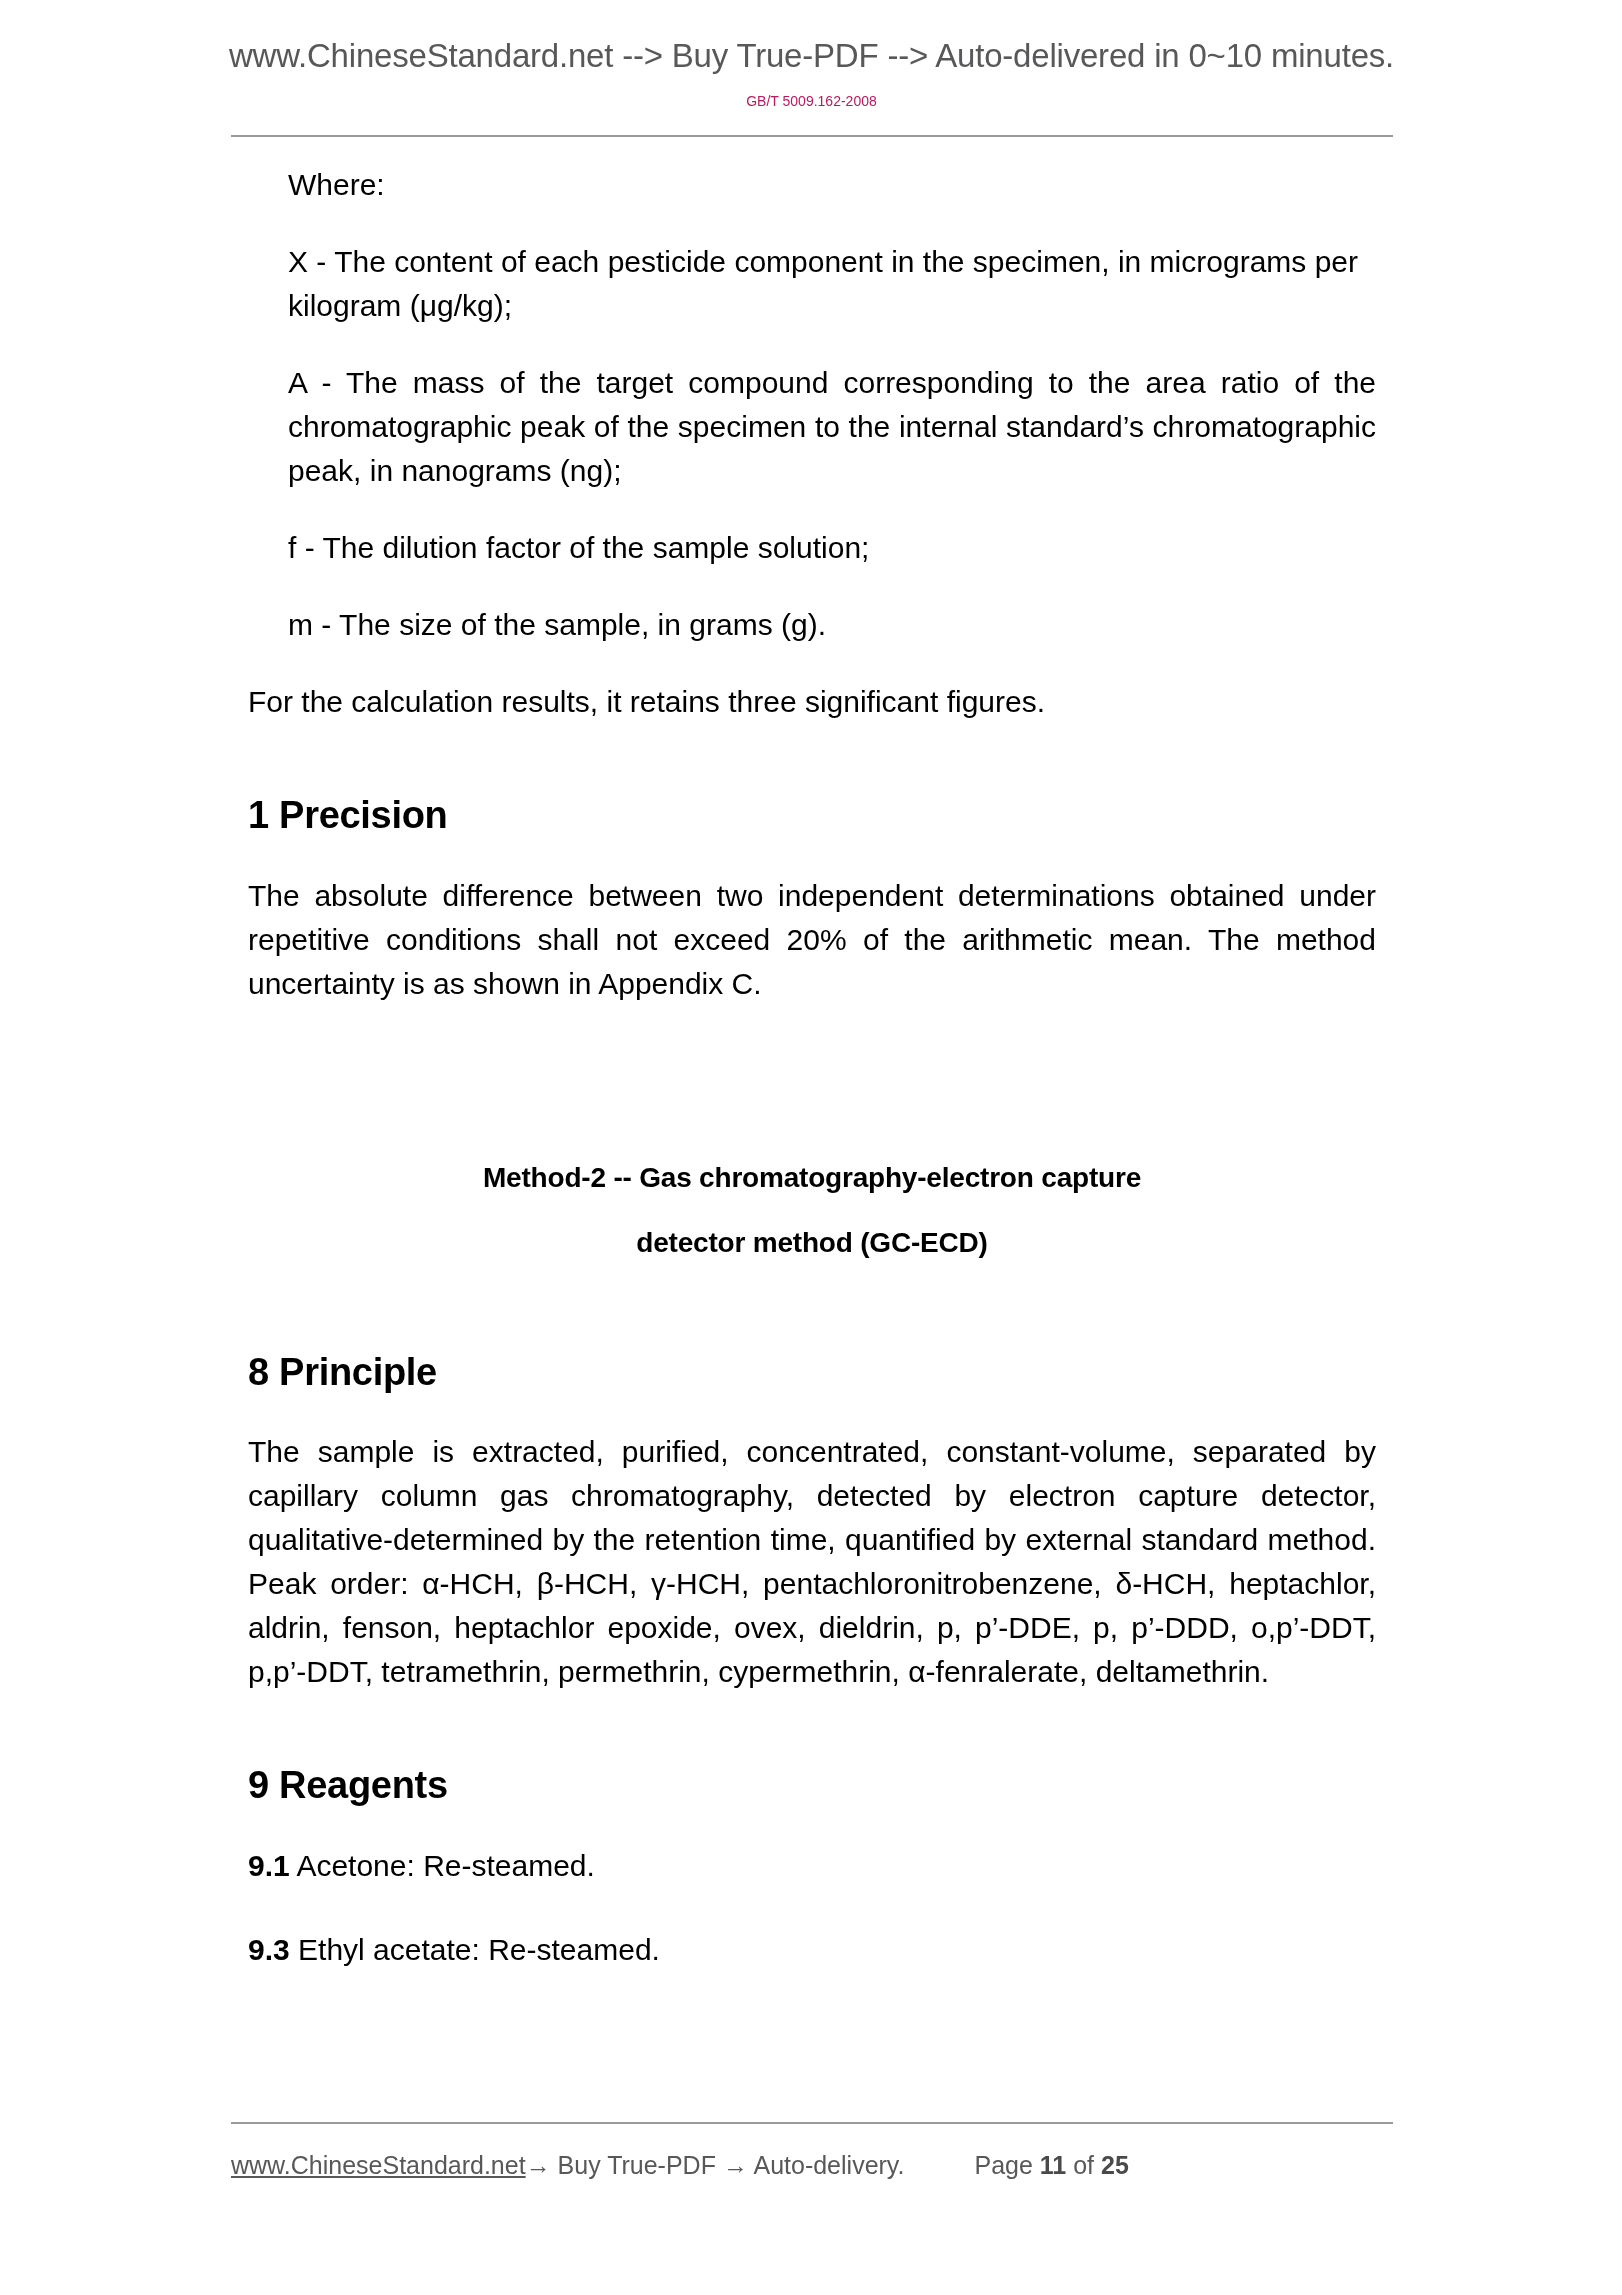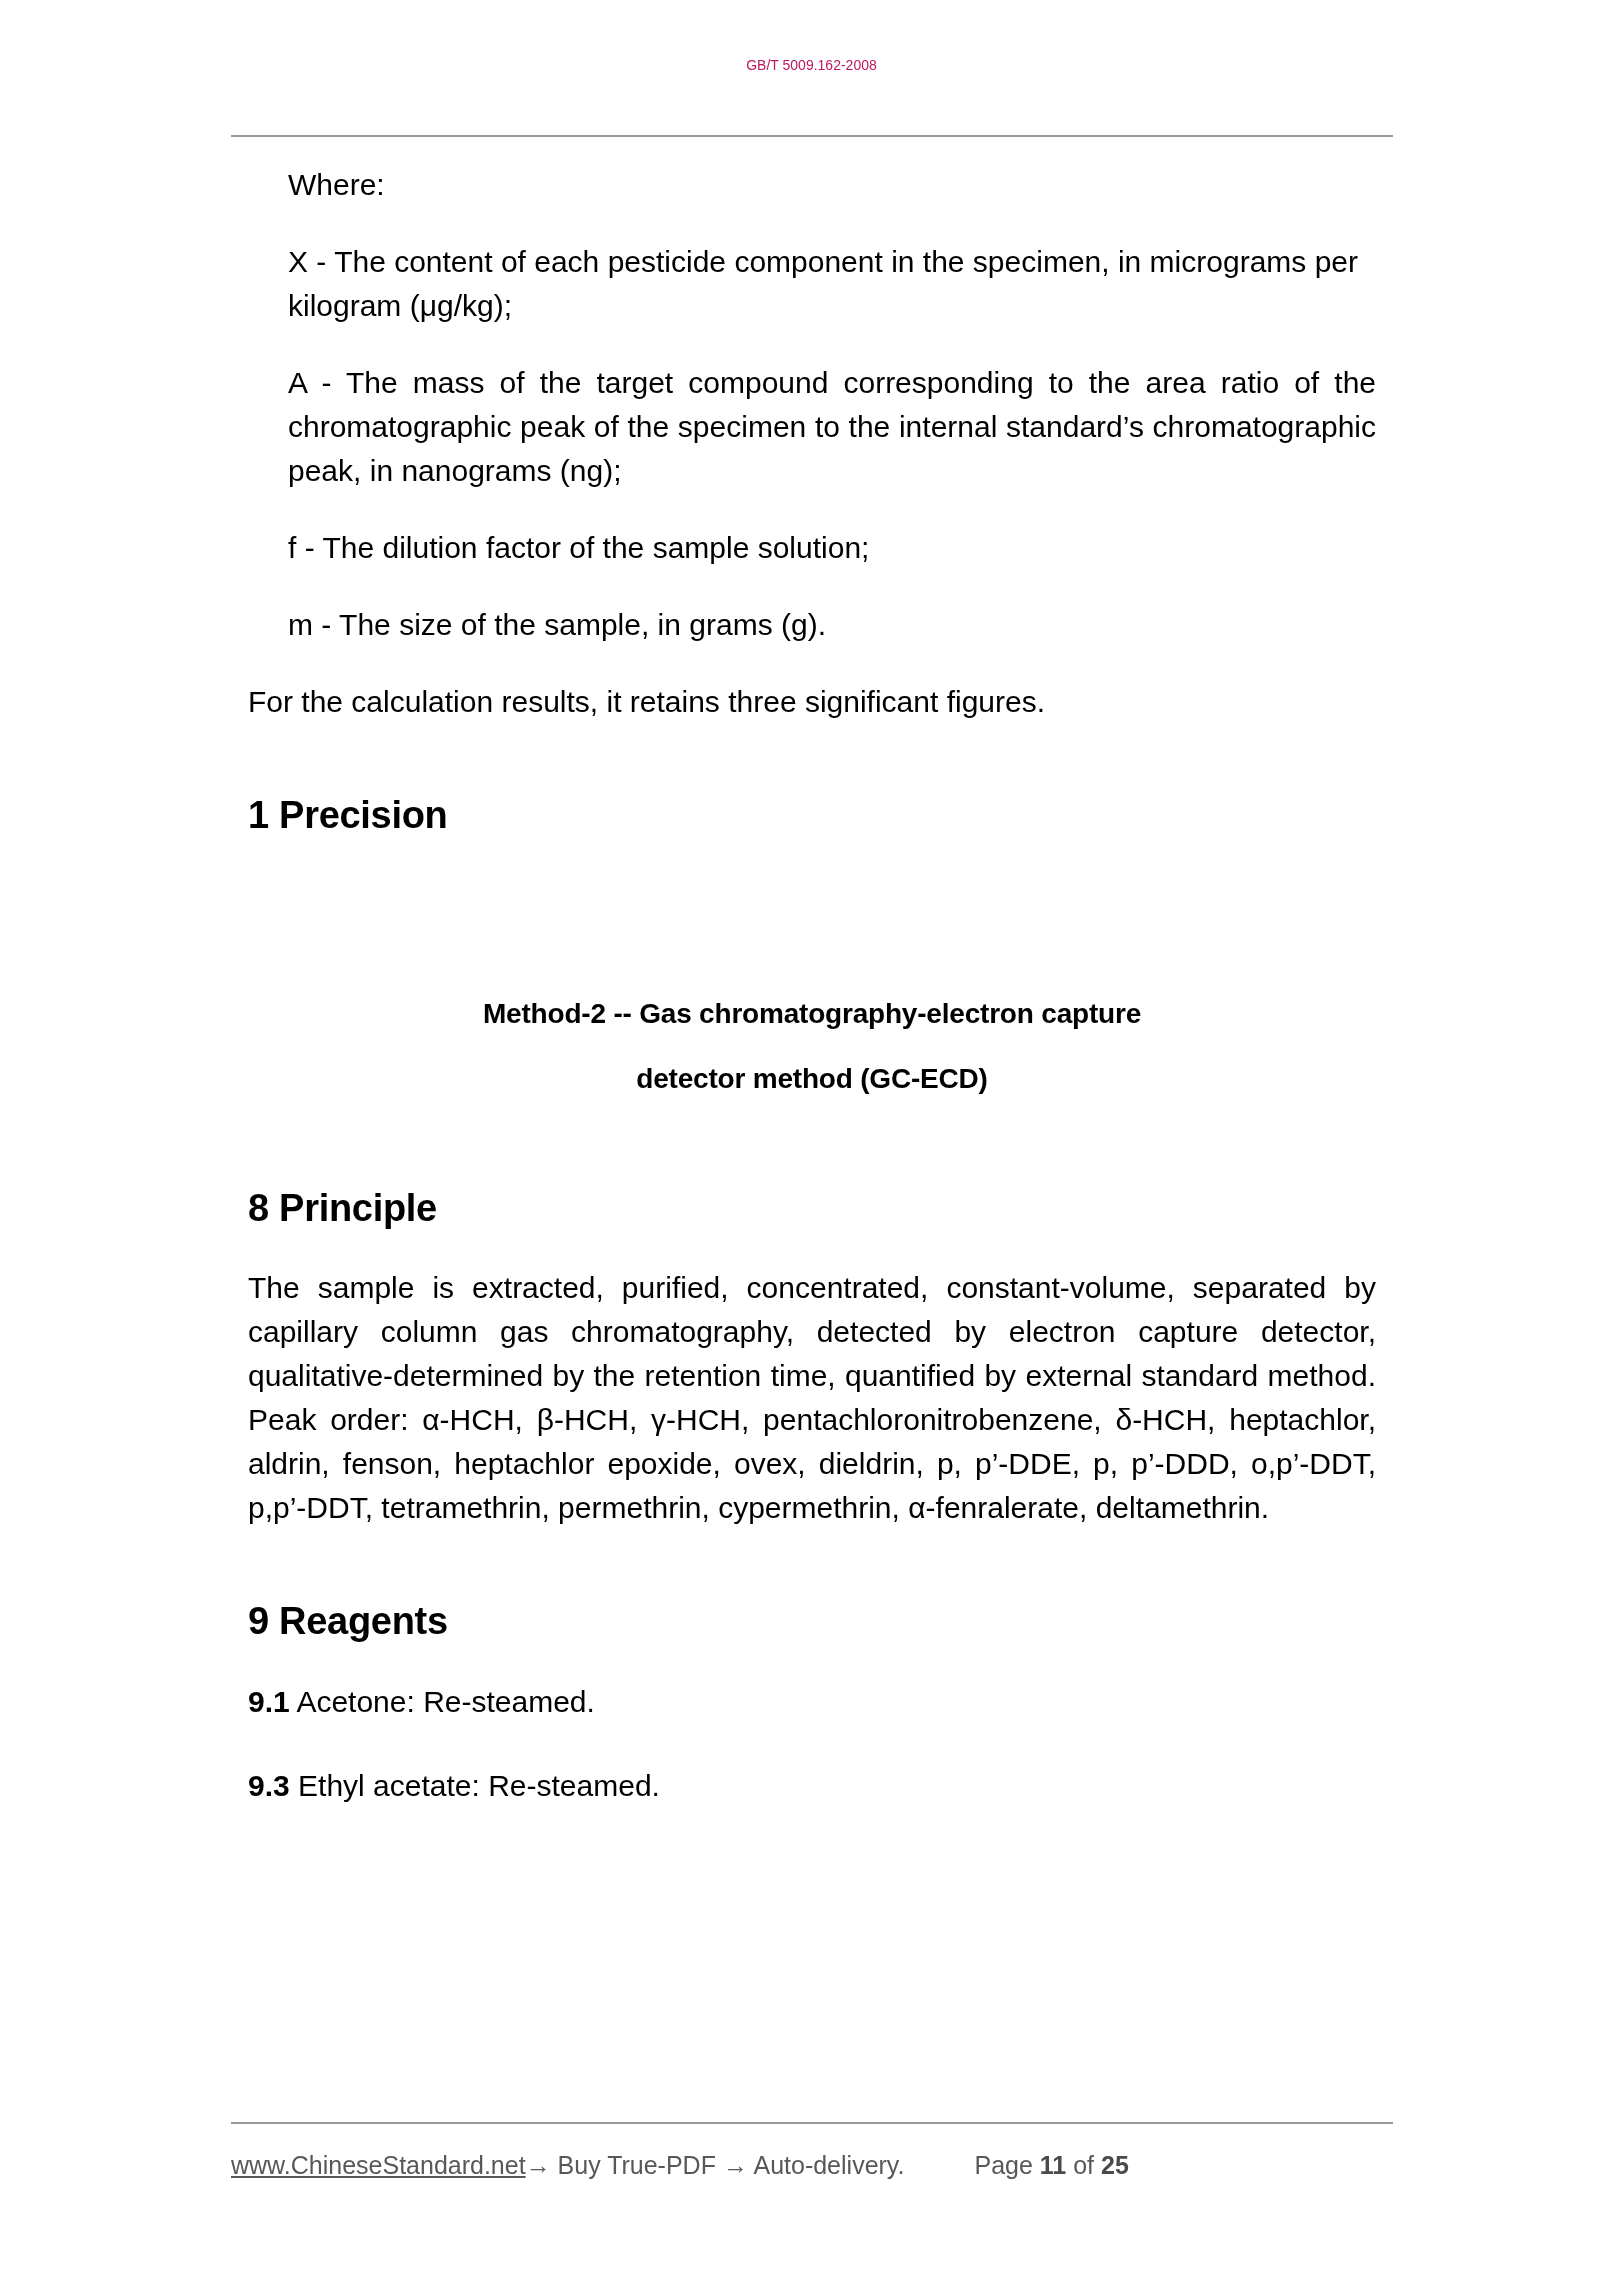--- a/index.html
+++ b/index.html
@@ -142,20 +142,21 @@
     margin-left: 70px;
   }
   .footer-right .b { font-weight: bold; color: #4a4a4a; }
 </style>
 </head>
 <body>
 
 <div class="page">
 
   <div class="page-header">
+    <div class="header-promo">www.ChineseStandard.net --&gt; Buy True-PDF --&gt; Auto-delivered in 0~10 minutes.</div>
     <div class="header-standard">GB/T 5009.162-2008</div>
   </div>
   <div class="header-rule"></div>
 
   <div class="content">
 
     <div class="where-block">
       <p class="para">Where:</p>
 
       <p class="para">X - The content of each pesticide component in the specimen, in micrograms per kilogram (μg/kg);</p>
@@ -166,20 +167,21 @@
 
       <p class="para">m - The size of the sample, in grams (g).</p>
     </div>
 
     <p class="para">For the calculation results, it retains three significant figures.</p>
 
     <div class="spacer-before-h"></div>
     <h2 class="h-section">1 Precision</h2>
     <div class="spacer-after-h"></div>
 
+    <p class="para justify">The absolute difference between two independent determinations obtained under repetitive conditions shall not exceed 20% of the arithmetic mean. The method uncertainty is as shown in Appendix C.</p>
 
     <div style="height:107px"></div>
 
     <div class="method-title">
       <span>Method-2 -- Gas chromatography-electron capture</span>
       <span class="line2">detector method (GC-ECD)</span>
     </div>
 
     <div style="height:75px"></div>
 

